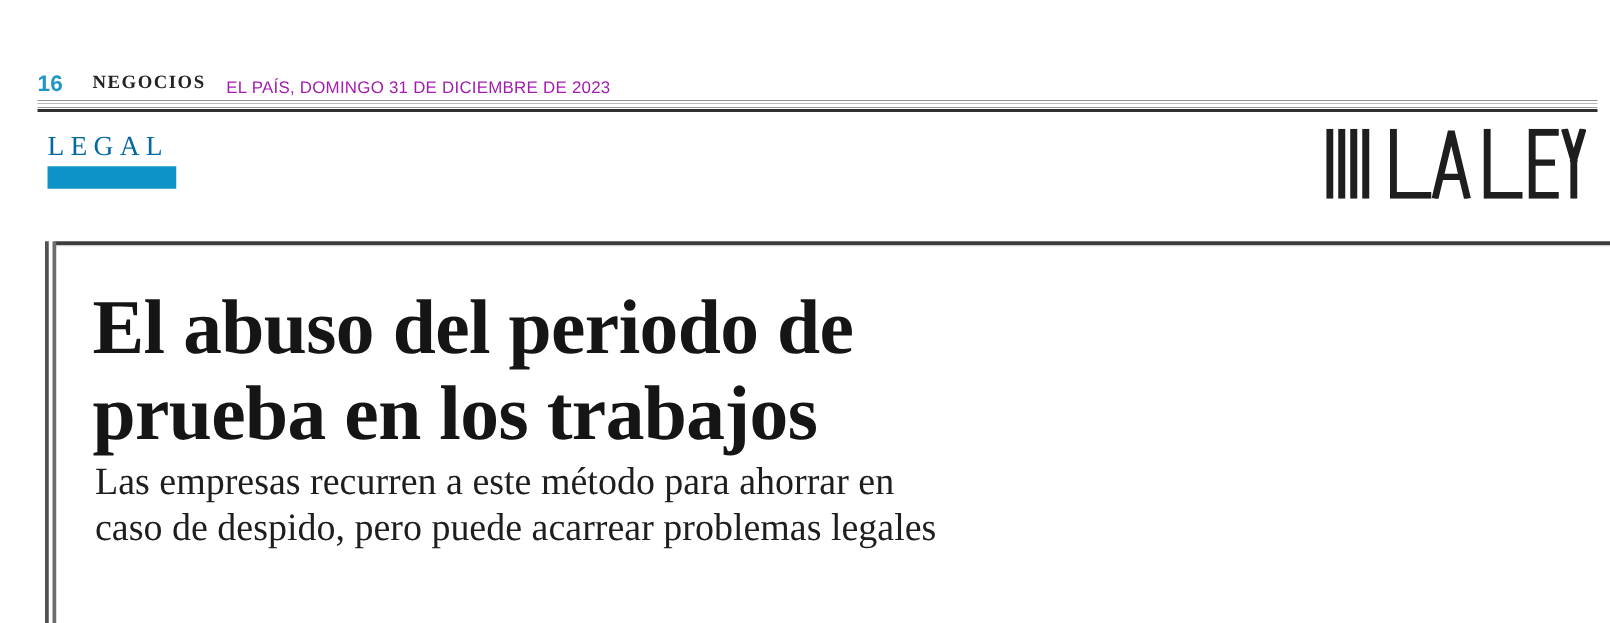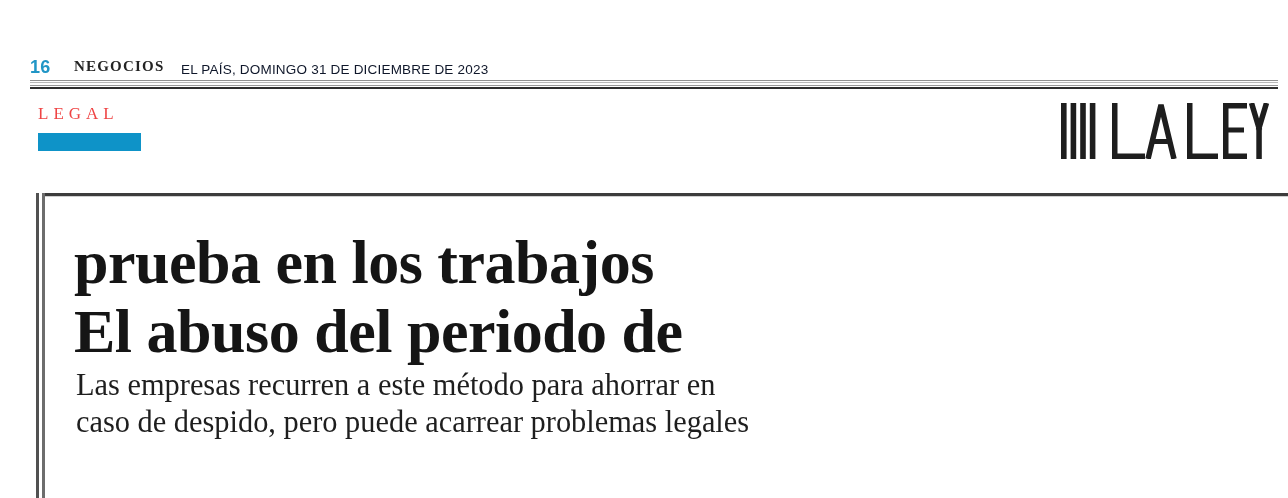--- a/index.html
+++ b/index.html
@@ -23,41 +23,41 @@
   }
   .section-name {
     position: absolute; left: 74px; top: 22px;
     font-family: "Liberation Serif", serif;
     font-weight: 700; font-size: 15px; color: #242424;
     letter-spacing: 1.2px;
   }
   .dateline {
     position: absolute; left: 181px; top: 26px;
     font-family: "Liberation Sans", sans-serif;
-    font-size: 13.5px; color: #0f172a; letter-spacing: 0.2px;
+    font-size: 13.5px; color: #a21caf; letter-spacing: 0.2px;
   }
   .masthead-rule {
     position: absolute; left: 30px; top: 44px;
     width: 1248px; height: 10px;
     background: linear-gradient(to bottom,
       #929292 0px, #929292 1px,
       #ffffff 1px, #ffffff 2.5px,
       #b9b9b9 2.5px, #b9b9b9 3.5px,
       #ffffff 3.5px, #ffffff 5.5px,
       #989898 5.5px, #989898 6.5px,
       #ffffff 6.5px, #ffffff 7.5px,
       #2f2f2f 7.5px, #2f2f2f 9.5px,
       #ffffff 9.5px);
   }
 
   
   .legal-label {
     position: absolute; left: 38px; top: 68px;
     font-family: "Liberation Serif", serif;
-    font-size: 17px; color: #ef4444; letter-spacing: 5px;
+    font-size: 22px; color: #0369a1; letter-spacing: 5px;
   }
   .legal-underline {
     position: absolute; left: 38px; top: 97px;
     width: 103px; height: 18px;
     background: #0e93c8;
   }
 
   
   .la-ley-logo { position: absolute; left: 1061px; top: 67px; }
 
@@ -120,22 +120,22 @@
       <path d="M190.5,0 L198.6,27 M205.5,0 L197.4,27" stroke="#1e1e1e" stroke-width="5.5" fill="none"></path>
       <rect x="195.3" y="25" width="5.5" height="31" fill="#1e1e1e"></rect>
     </g>
   </svg>
 
   <div class="article-top-rule"></div>
   <div class="article-left-rule-outer"></div>
   <div class="article-left-rule-inner"></div>
 
   <div class="headline">
+    <div>El abuso del periodo de</div>
     <div>prueba en los trabajos</div>
-    <div>El abuso del periodo de</div>
   </div>
 
   <div class="subheadline">
     <div>Las empresas recurren a este método para ahorrar en</div>
     <div>caso de despido, pero puede acarrear problemas legales</div>
   </div>
 
 </div>
 
 </body></html>

